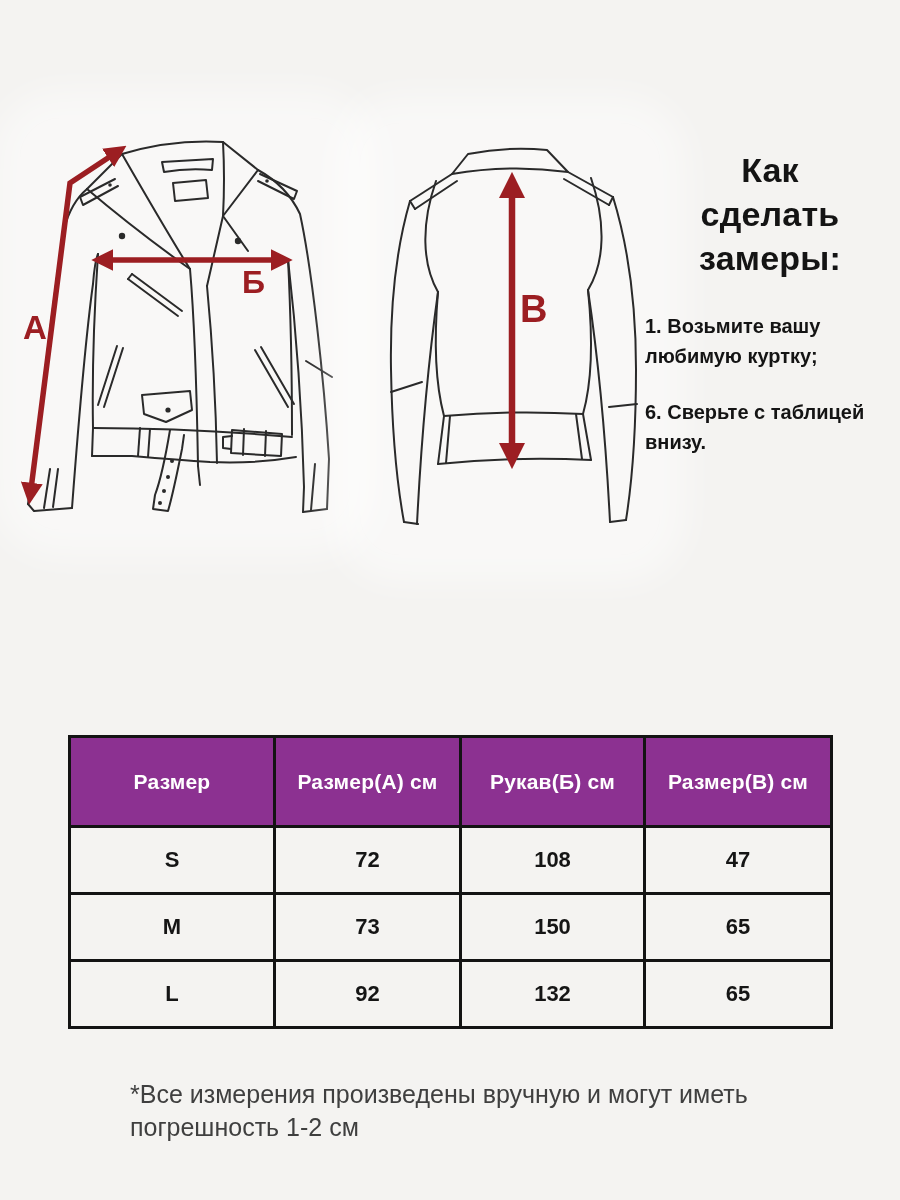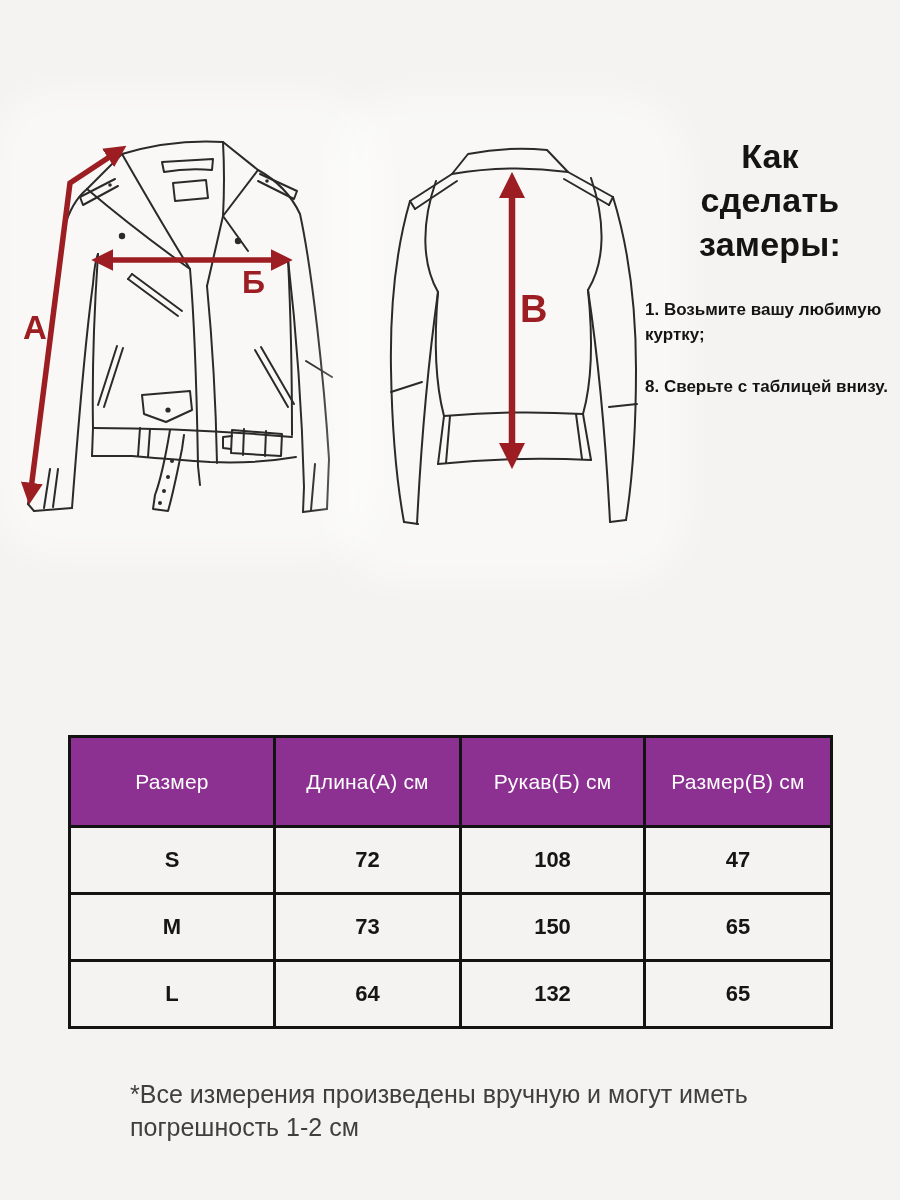--- a/index.html
+++ b/index.html
@@ -13,35 +13,35 @@
     background:rgba(255,255,255,.45);
     box-shadow:0 0 34px 28px rgba(255,255,255,.45);
   }
   .art.front{left:20px;top:118px;width:330px;height:412px;}
   .art.back{left:360px;top:123px;width:300px;height:432px;}
   .art svg{display:block;width:100%;height:100%;}
   .mlabel{font-family:"Liberation Sans",sans-serif;font-weight:700;fill:#9c1e22;}
 
   .instructions{position:absolute;left:645px;top:134px;width:250px;color:#141414;}
   .instructions h1{
-    margin:0 auto 30px;width:180px;text-align:center;
+    margin:14px auto 30px;width:180px;text-align:center;
     font-size:34px;line-height:1.3;font-weight:700;letter-spacing:.2px;
   }
   .instructions p{
-    margin:16px 0 26px;font-size:17px;line-height:1.5;font-weight:700;
+    margin:16px 0 26px;font-size:20px;line-height:1.5;font-weight:700;
     white-space:pre-wrap;
   }
 
   table.size{
     position:absolute;left:68px;top:735px;width:762px;
     border-collapse:collapse;table-layout:fixed;
   }
   table.size th{
     background:#8c3191;color:#ffffff;height:85px;
-    font-size:21px;font-weight:400;text-align:center;
+    font-size:21px;font-weight:700;text-align:center;
     border:3px solid #131313;letter-spacing:.2px;
   }
   table.size td{
     background:#f4f3f1;color:#151515;height:62px;
     font-size:22px;font-weight:700;text-align:center;
     border:3px solid #131313;
   }
 
   .footnote{
     position:absolute;left:130px;top:1078px;width:640px;
@@ -181,54 +181,54 @@
       <g stroke="#9c1e22" stroke-width="6.5" fill="none">
         <line x1="152" y1="57" x2="152" y2="336" marker-start="url(#ahB)" marker-end="url(#ahB)"></line>
         <text class="mlabel" x="160" y="198" font-size="38" stroke="none">В</text>
       </g>
     </svg>
   </div>
 
   <div class="instructions">
     <h1>Как сделать замеры:</h1>
     <p>1. Возьмите вашу любимую куртку;</p>
-    <p>8. Сверьте с таблицей внизу.</p>
+    <p>6. Сверьте с таблицей внизу.</p>
   </div>
 
   <table class="size">
     <colgroup>
       <col style="width:205px">
         <col style="width:186px">
         <col style="width:184px">
         <col style="width:187px">
     </colgroup>
     <thead>
       <tr>
         <th>Размер</th>
-        <th>Длина(А) см</th>
+        <th>Размер(А) см</th>
         <th>Рукав(Б) см</th>
         <th>Размер(В) см</th>
       </tr>
     </thead>
     <tbody>
       <tr>
         <td>S</td>
         <td>72</td>
         <td>108</td>
         <td>47</td>
       </tr>
       <tr>
         <td>M</td>
         <td>73</td>
         <td>150</td>
         <td>65</td>
       </tr>
       <tr>
         <td>L</td>
-        <td>64</td>
+        <td>92</td>
         <td>132</td>
         <td>65</td>
       </tr>
     </tbody>
   </table>
 
   <div class="footnote">*Все измерения произведены вручную и могут иметь погрешность 1-2 см</div>
 
 </div>
 

